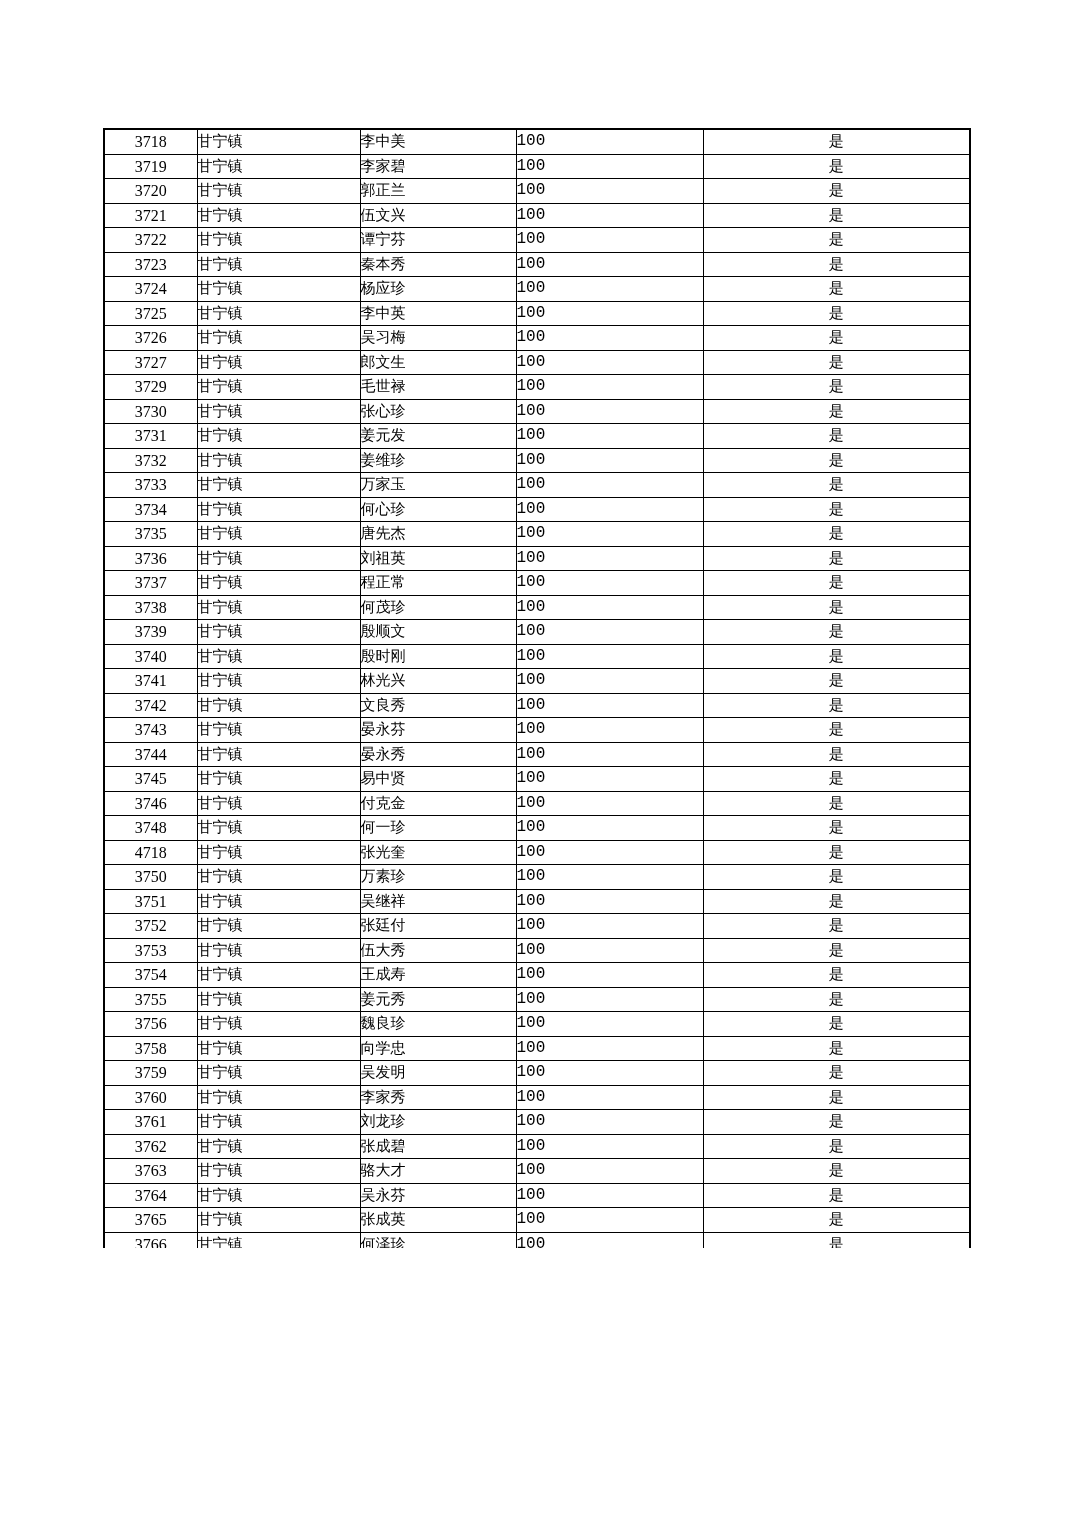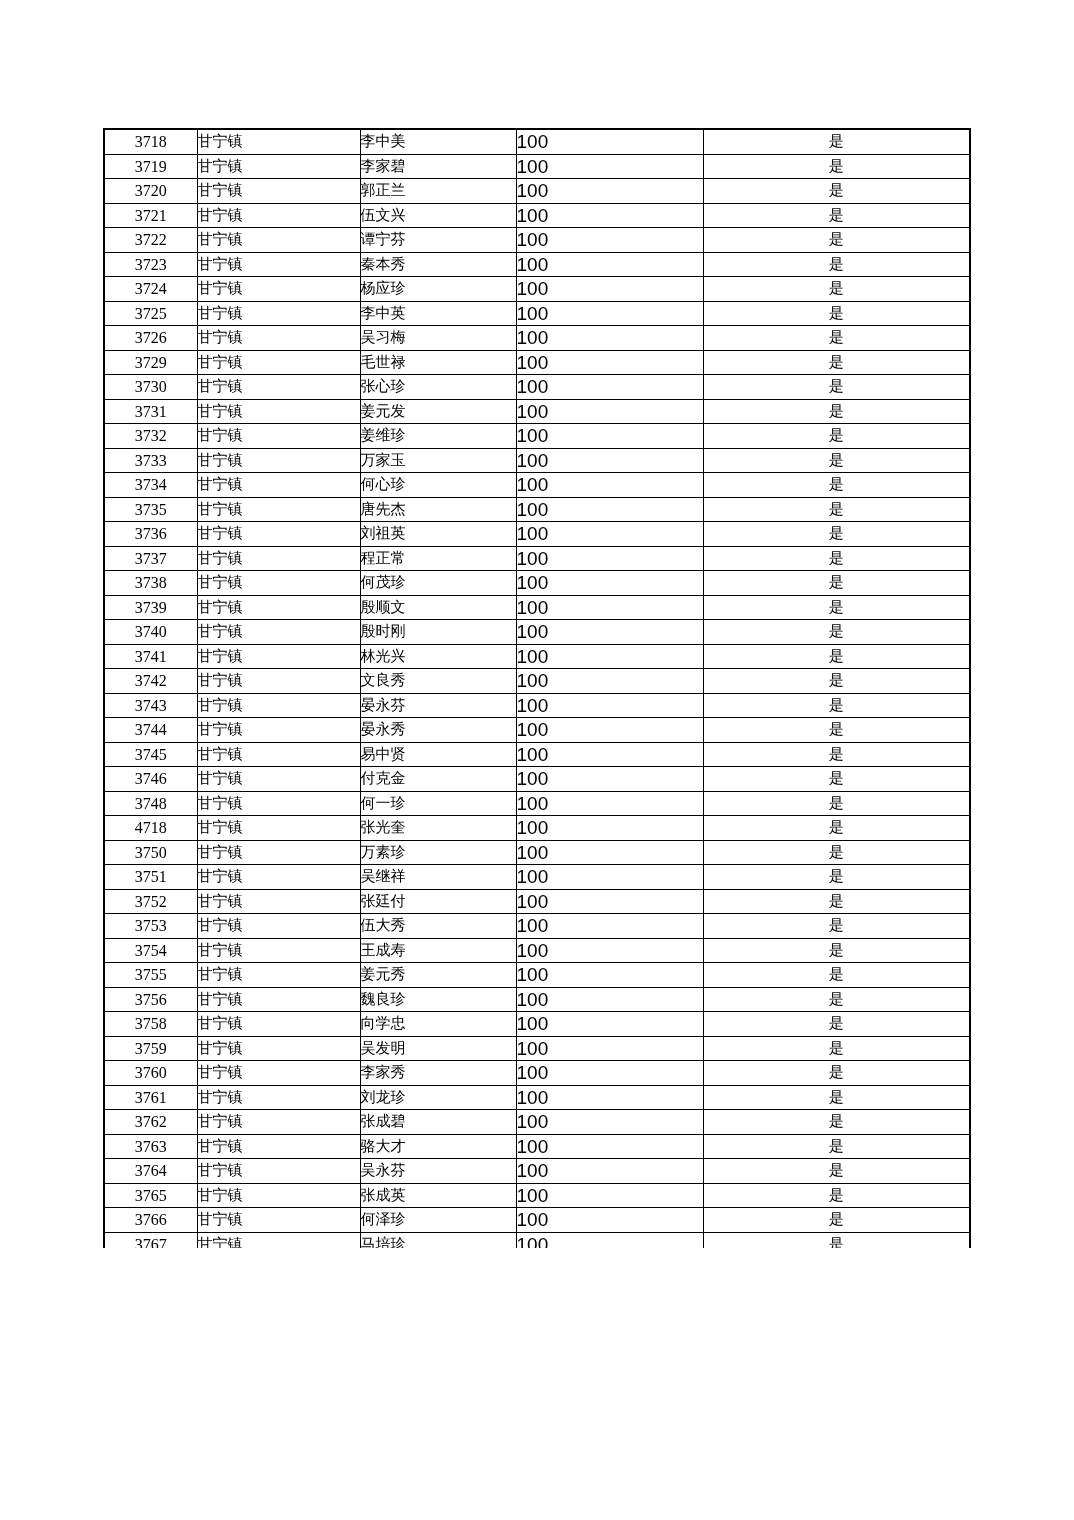--- a/index.html
+++ b/index.html
@@ -41,22 +41,22 @@
   }
   td.col-town, td.col-name {
     text-align: left;
     padding-left: 4px;
     font-family: "Liberation Serif", "DejaVu Serif", serif;
     font-size: 15px;
   }
   td.col-score {
     text-align: left;
     padding-left: 3px;
-    font-family: Liberation Sans, sans-serif;
-    font-size: 19px;
+    font-family: Liberation Mono, monospace;
+    font-size: 16px;
   }
   td.col-flag {
     text-align: center;
     font-family: "Liberation Serif", "DejaVu Serif", serif;
     font-size: 15px;
   }
 </style>
 </head>
 <body>
 
@@ -127,20 +127,27 @@
           <td class="col-flag">是</td>
         </tr>
         <tr>
           <td class="col-id">3726</td>
           <td class="col-town">甘宁镇</td>
           <td class="col-name">吴习梅</td>
           <td class="col-score">100</td>
           <td class="col-flag">是</td>
         </tr>
         <tr>
+          <td class="col-id">3727</td>
+          <td class="col-town">甘宁镇</td>
+          <td class="col-name">郎文生</td>
+          <td class="col-score">100</td>
+          <td class="col-flag">是</td>
+        </tr>
+        <tr>
           <td class="col-id">3729</td>
           <td class="col-town">甘宁镇</td>
           <td class="col-name">毛世禄</td>
           <td class="col-score">100</td>
           <td class="col-flag">是</td>
         </tr>
         <tr>
           <td class="col-id">3730</td>
           <td class="col-town">甘宁镇</td>
           <td class="col-name">张心珍</td>

